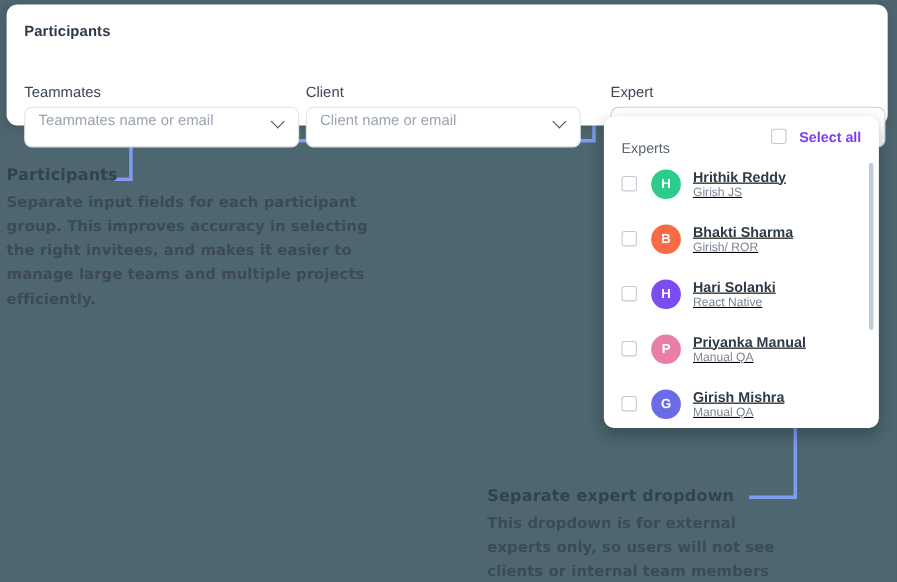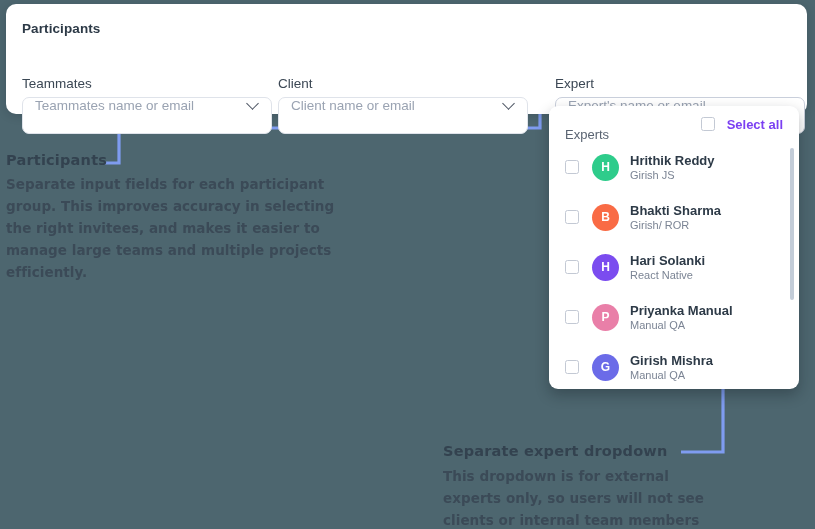--- a/index.html
+++ b/index.html
@@ -47,22 +47,22 @@
     margin-bottom: 6px;
   }
 
   .field-box {
     position: relative;
     height: 37px;
     border: 1px solid #dfe3ea;
     border-radius: 7px;
     background: #fff;
     display: flex;
-    align-items: flex-start;
-    padding: 0 12px;
+    align-items: flex-end;
+    padding: 16px 12px;
     cursor: pointer;
   }
   .field-box.focused { border-color: #c9cfdb; flex-direction: column; }
 
   .field-placeholder {
     font-size: 13.5px;
     color: #9aa3b2;
     flex: 1;
     white-space: nowrap;
     overflow: hidden;
@@ -150,21 +150,21 @@
     margin-right: 11px;
     flex: 0 0 auto;
     display: flex;
     align-items: center;
     justify-content: center;
     color: #fff;
     font-size: 12px;
     font-weight: bold;
   }
 
-  .expert-text { display: flex; flex-direction: column; gap: 1px; }
+  .expert-text { display: flex; flex-direction: column; gap: 1px; text-decoration: underline; }
   .expert-name {
     font-size: 13px;
     font-weight: bold;
     color: #2d3a47;
     line-height: 15px;
   }
   .expert-role {
     font-size: 11px;
     color: #7b8494;
     line-height: 13px;

